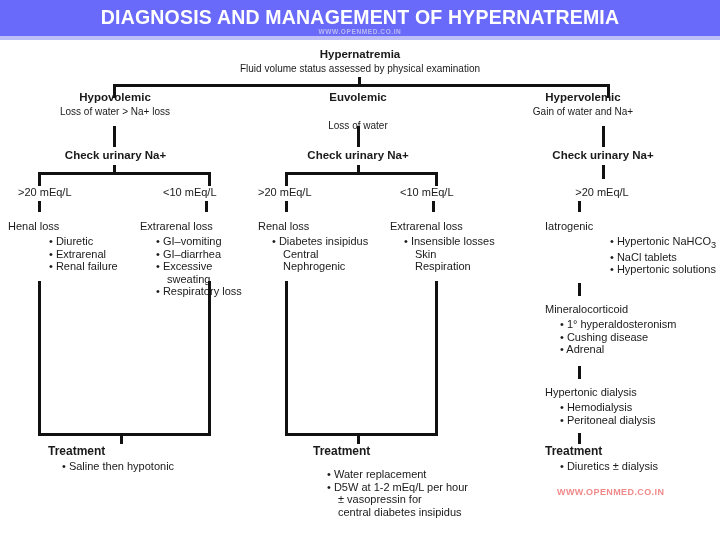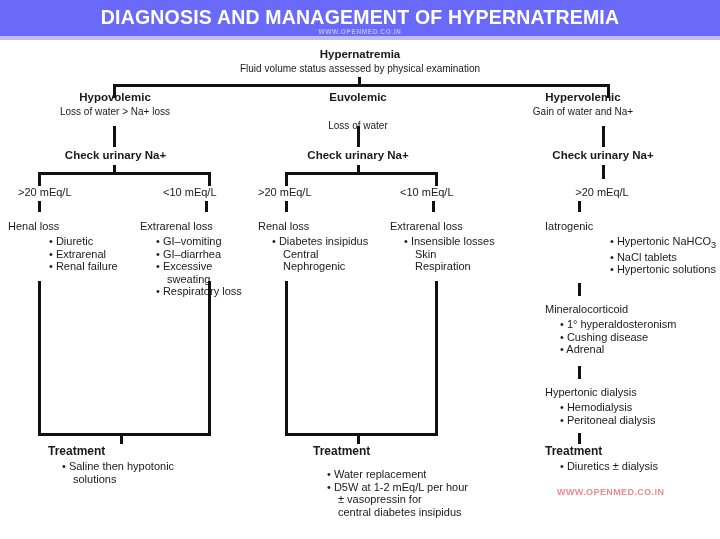--- a/index.html
+++ b/index.html
@@ -114,21 +114,20 @@
     <div class="b">• Excessive</div>
     <div class="sub">sweating</div>
     <div class="b">• Respiratory loss</div>
   </div>
 
   <div class="ubox" style="left:38px;top:281px;width:167px;height:152px;"></div>
   <div class="vline" style="left:120px;top:433px;height:11px;"></div>
   <div class="tx treat" style="left:48px;top:445px;width:150px;">Treatment</div>
   <div class="tx treat-items" style="left:62px;top:460px;width:180px;">
     <div class="b">• Saline then hypotonic</div>
-    <div class="sub">solutions</div>
   </div>
 
   <div class="vline" style="left:357px;top:165px;height:9px;"></div>
   <div class="tbar" style="left:285px;top:172px;width:147px;height:11px;"></div>
 
   <div class="tx thresh" style="left:258px;top:186px;width:90px;">&gt;20 mEq/L</div>
   <div class="vline" style="left:285px;top:201px;height:11px;"></div>
 
   <div class="tx thresh" style="left:400px;top:186px;width:90px;">&lt;10 mEq/L</div>
   <div class="vline" style="left:432px;top:201px;height:11px;"></div>

